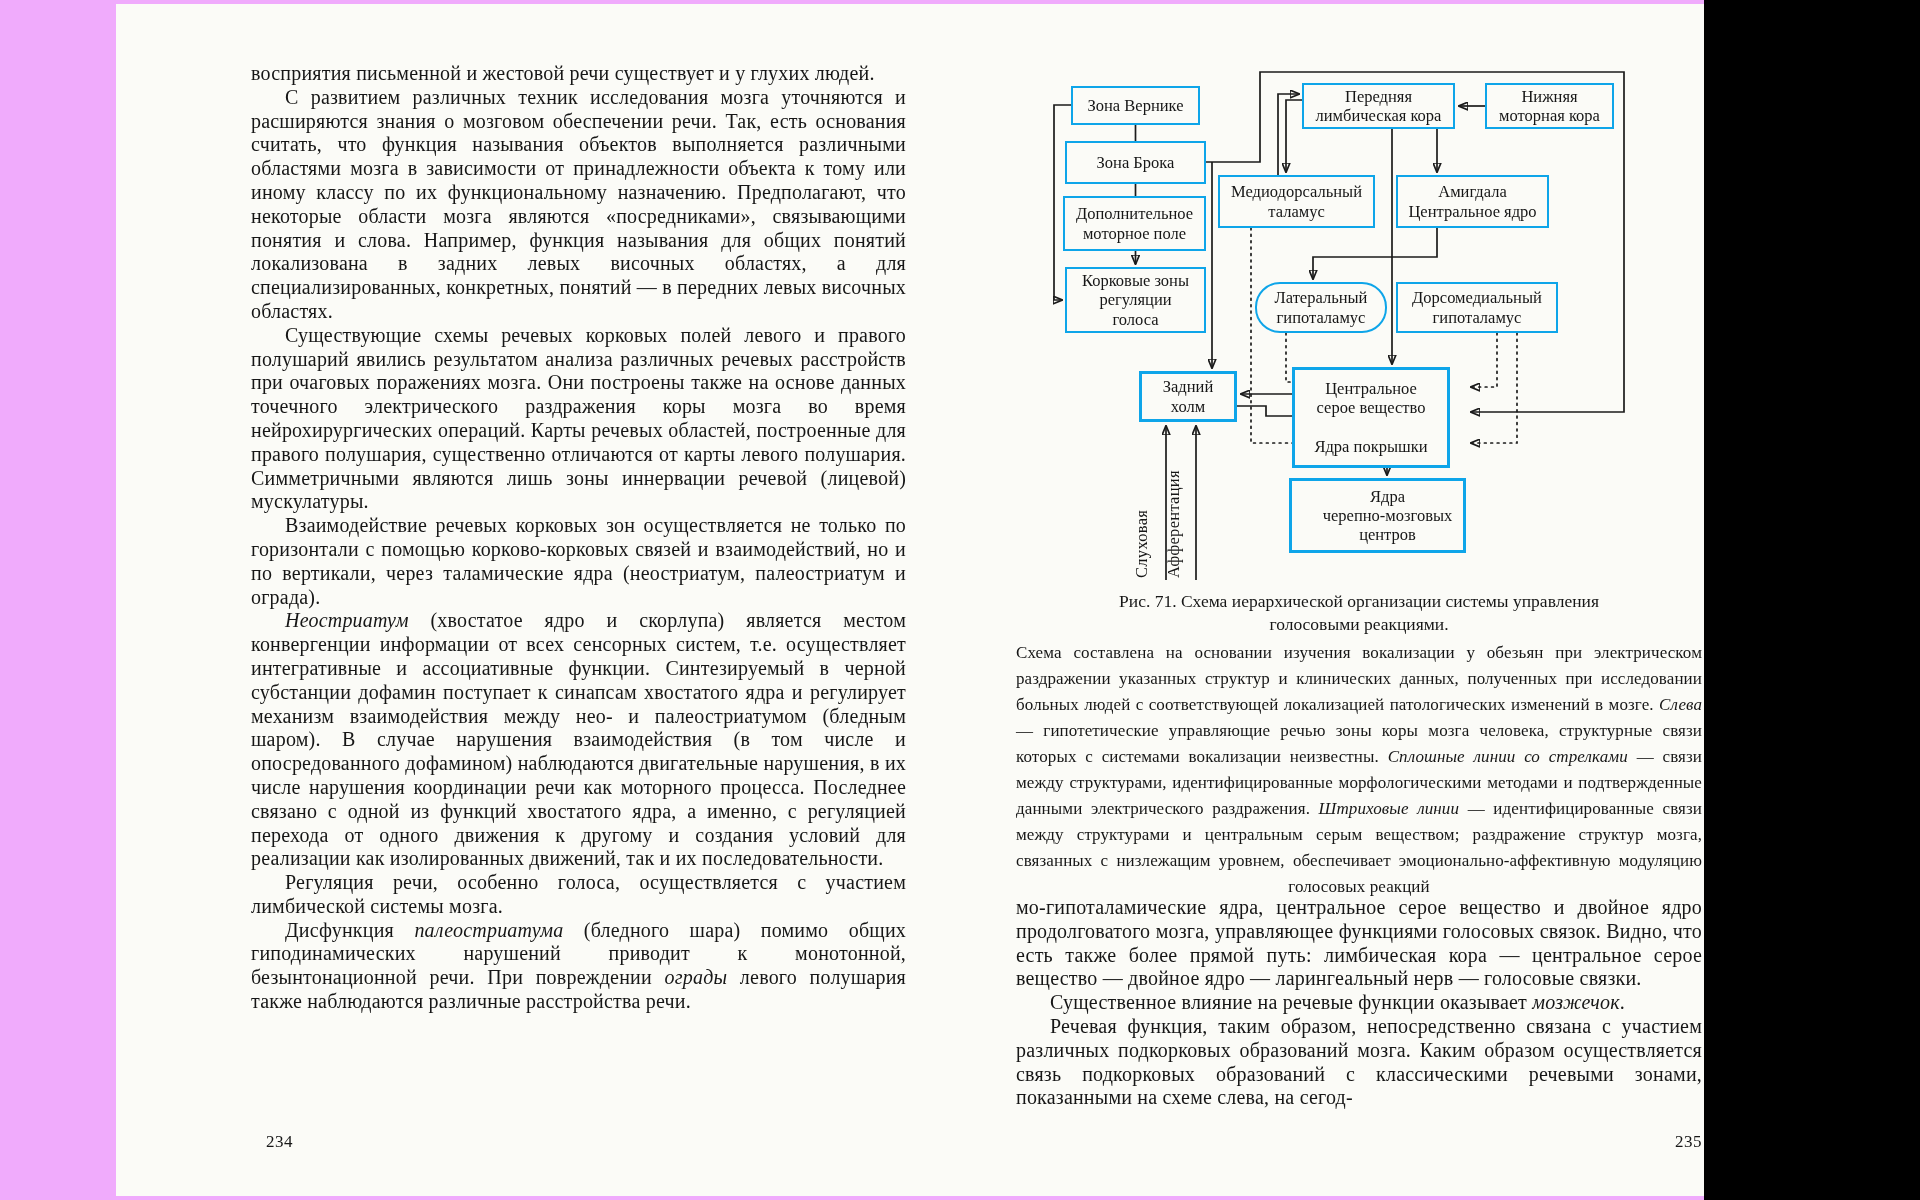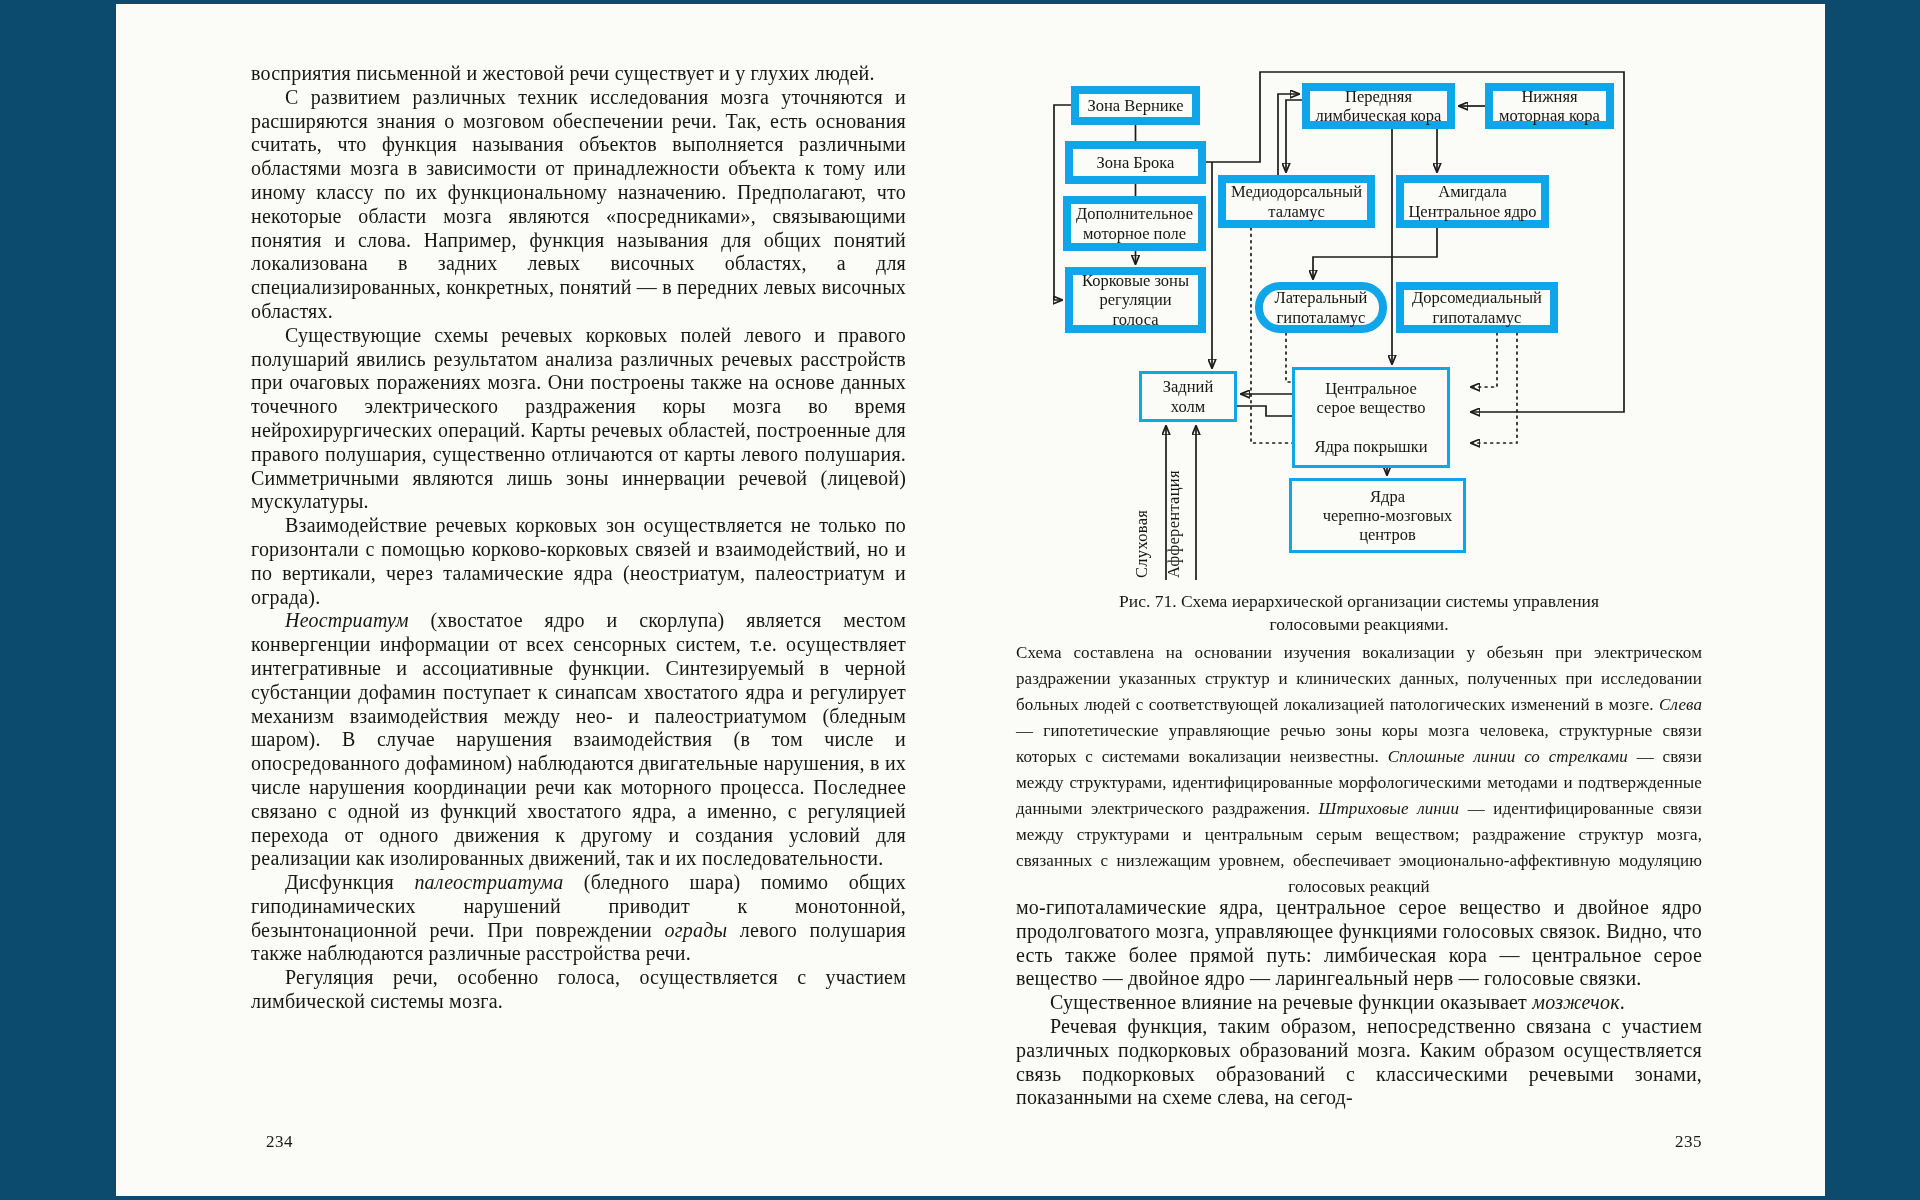--- a/index.html
+++ b/index.html
@@ -1,31 +1,31 @@
 <!DOCTYPE html>
 <html><head>
 <meta charset="utf-8">
 <style>
   html,body{margin:0;padding:0;background:#000;}
-  .stage{position:relative;width:1920px;height:1200px;background:#0c4a6e;overflow:hidden;
+  .stage{position:relative;width:1704px;height:1200px;background:#f0abfc;overflow:hidden;
          font-family:"Liberation Serif","DejaVu Serif",serif;color:#161616;text-decoration:underline;}
   .paper{position:absolute;left:116px;top:4px;width:1709px;height:1192px;background:#fbfbf7;}
   .textcol{position:absolute;text-align:justify;}
   #left-col{left:135px;top:58px;width:655px;font-size:20px;line-height:23.8px;letter-spacing:.2px;}
   #right-col{left:900px;top:892px;width:686px;font-size:20px;line-height:23.8px;letter-spacing:.2px;}
   .textcol p{margin:0;}
   .ind{text-indent:34px;}
   .pagenum{position:absolute;font-size:17px;letter-spacing:.5px;}
   #pn-left{left:150px;top:1128px;}
   #pn-right{left:1486px;top:1128px;width:100px;text-align:right;}
   .figure{position:absolute;left:930px;top:60px;width:590px;height:528px;}
   .figure svg{position:absolute;left:0;top:0;}
   .figure svg path{fill:none;stroke:#1b1b1b;stroke-width:1.7;}
   .figure svg path.dot{stroke-dasharray:1.8 4.6;stroke-linecap:round;}
-  .fb{position:absolute;box-sizing:border-box;border:8px solid #0ea5e9;background:#fbfbf7;
+  .fb{position:absolute;box-sizing:border-box;border:2px solid #0ea5e9;background:#fbfbf7;
       display:flex;align-items:center;justify-content:center;text-align:center;
       font-size:16.5px;line-height:1.16;}
   .fb span{white-space:pre-line;}
   .fb.thick{border-width:3px;}
   .vlabel{position:absolute;writing-mode:vertical-rl;transform:rotate(180deg);
           font-size:16.5px;letter-spacing:.3px;}
   .figtitle{position:absolute;left:900px;top:586px;width:686px;text-align:center;
             font-size:17.5px;line-height:22.5px;white-space:pre-line;}
   .figcap{position:absolute;left:900px;top:636px;width:686px;font-size:17px;line-height:26px;
           text-align:justify;text-align-last:center;letter-spacing:.1px;}
@@ -35,22 +35,22 @@
 
 <div class="stage">
   <div class="paper">
 
     <div class="textcol" id="left-col">
       <p><span>восприятия письменной и жестовой речи существует и у глухих людей.</span></p>
       <p class="ind"><span>С развитием различных техник исследования мозга уточняются и расширяются знания о мозговом обеспечении речи. Так, есть основания считать, что функция называния объектов выполняется различными областями мозга в зависимости от принадлежности объекта к тому или иному классу по их функциональному назначению. Предполагают, что некоторые области мозга являются «посредниками», связывающими понятия и слова. Например, функция называния для общих понятий локализована в задних левых височных областях, а для специализированных, конкретных, понятий — в передних левых височных областях.</span></p>
       <p class="ind"><span>Существующие схемы речевых корковых полей левого и правого полушарий явились результатом анализа различных речевых расстройств при очаговых поражениях мозга. Они построены также на основе данных точечного электрического раздражения коры мозга во время нейрохирургических операций. Карты речевых областей, построенные для правого полушария, существенно отличаются от карты левого полушария. Симметричными являются лишь зоны иннервации речевой (лицевой) мускулатуры.</span></p>
       <p class="ind"><span>Взаимодействие речевых корковых зон осуществляется не только по горизонтали с помощью корково-корковых связей и взаимодействий, но и по вертикали, через таламические ядра (неостриатум, палеостриатум и ограда).</span></p>
       <p class="ind"><i>Неостриатум</i><span> (хвостатое ядро и скорлупа) является местом конвергенции информации от всех сенсорных систем, т.е. осуществляет интегративные и ассоциативные функции. Синтезируемый в черной субстанции дофамин поступает к синапсам хвостатого ядра и регулирует механизм взаимодействия между нео- и палеостриатумом (бледным шаром). В случае нарушения взаимодействия (в том числе и опосредованного дофамином) наблюдаются двигательные нарушения, в их числе нарушения координации речи как моторного процесса. Последнее связано с одной из функций хвостатого ядра, а именно, с регуляцией перехода от одного движения к другому и создания условий для реализации как изолированных движений, так и их последовательности.</span></p>
+      <p class="ind"><span>Регуляция речи, особенно голоса, осуществляется с участием лимбической системы мозга.</span></p>
       <p class="ind"><span>Дисфункция </span><i>палеостриатума</i><span> (бледного шара) помимо общих гиподинамических нарушений приводит к монотонной, безынтонационной речи. При повреждении </span><i>ограды</i><span> левого полушария также наблюдаются различные расстройства речи.</span></p>
-      <p class="ind"><span>Регуляция речи, особенно голоса, осуществляется с участием лимбической системы мозга.</span></p>
     </div>
     <div class="pagenum" id="pn-left">234</div>
 
     <div class="figure">
       <svg width="590" height="528" viewBox="0 0 590 528">
         <defs>
           <marker id="arr" markerUnits="userSpaceOnUse" markerWidth="10" markerHeight="9" refX="9" refY="4.5" orient="auto">
             <path d="M0,0.6 L9.5,4.5 L0,8.4 Z" fill="#1b1b1b" stroke="none"></path>
           </marker>
         </defs>

